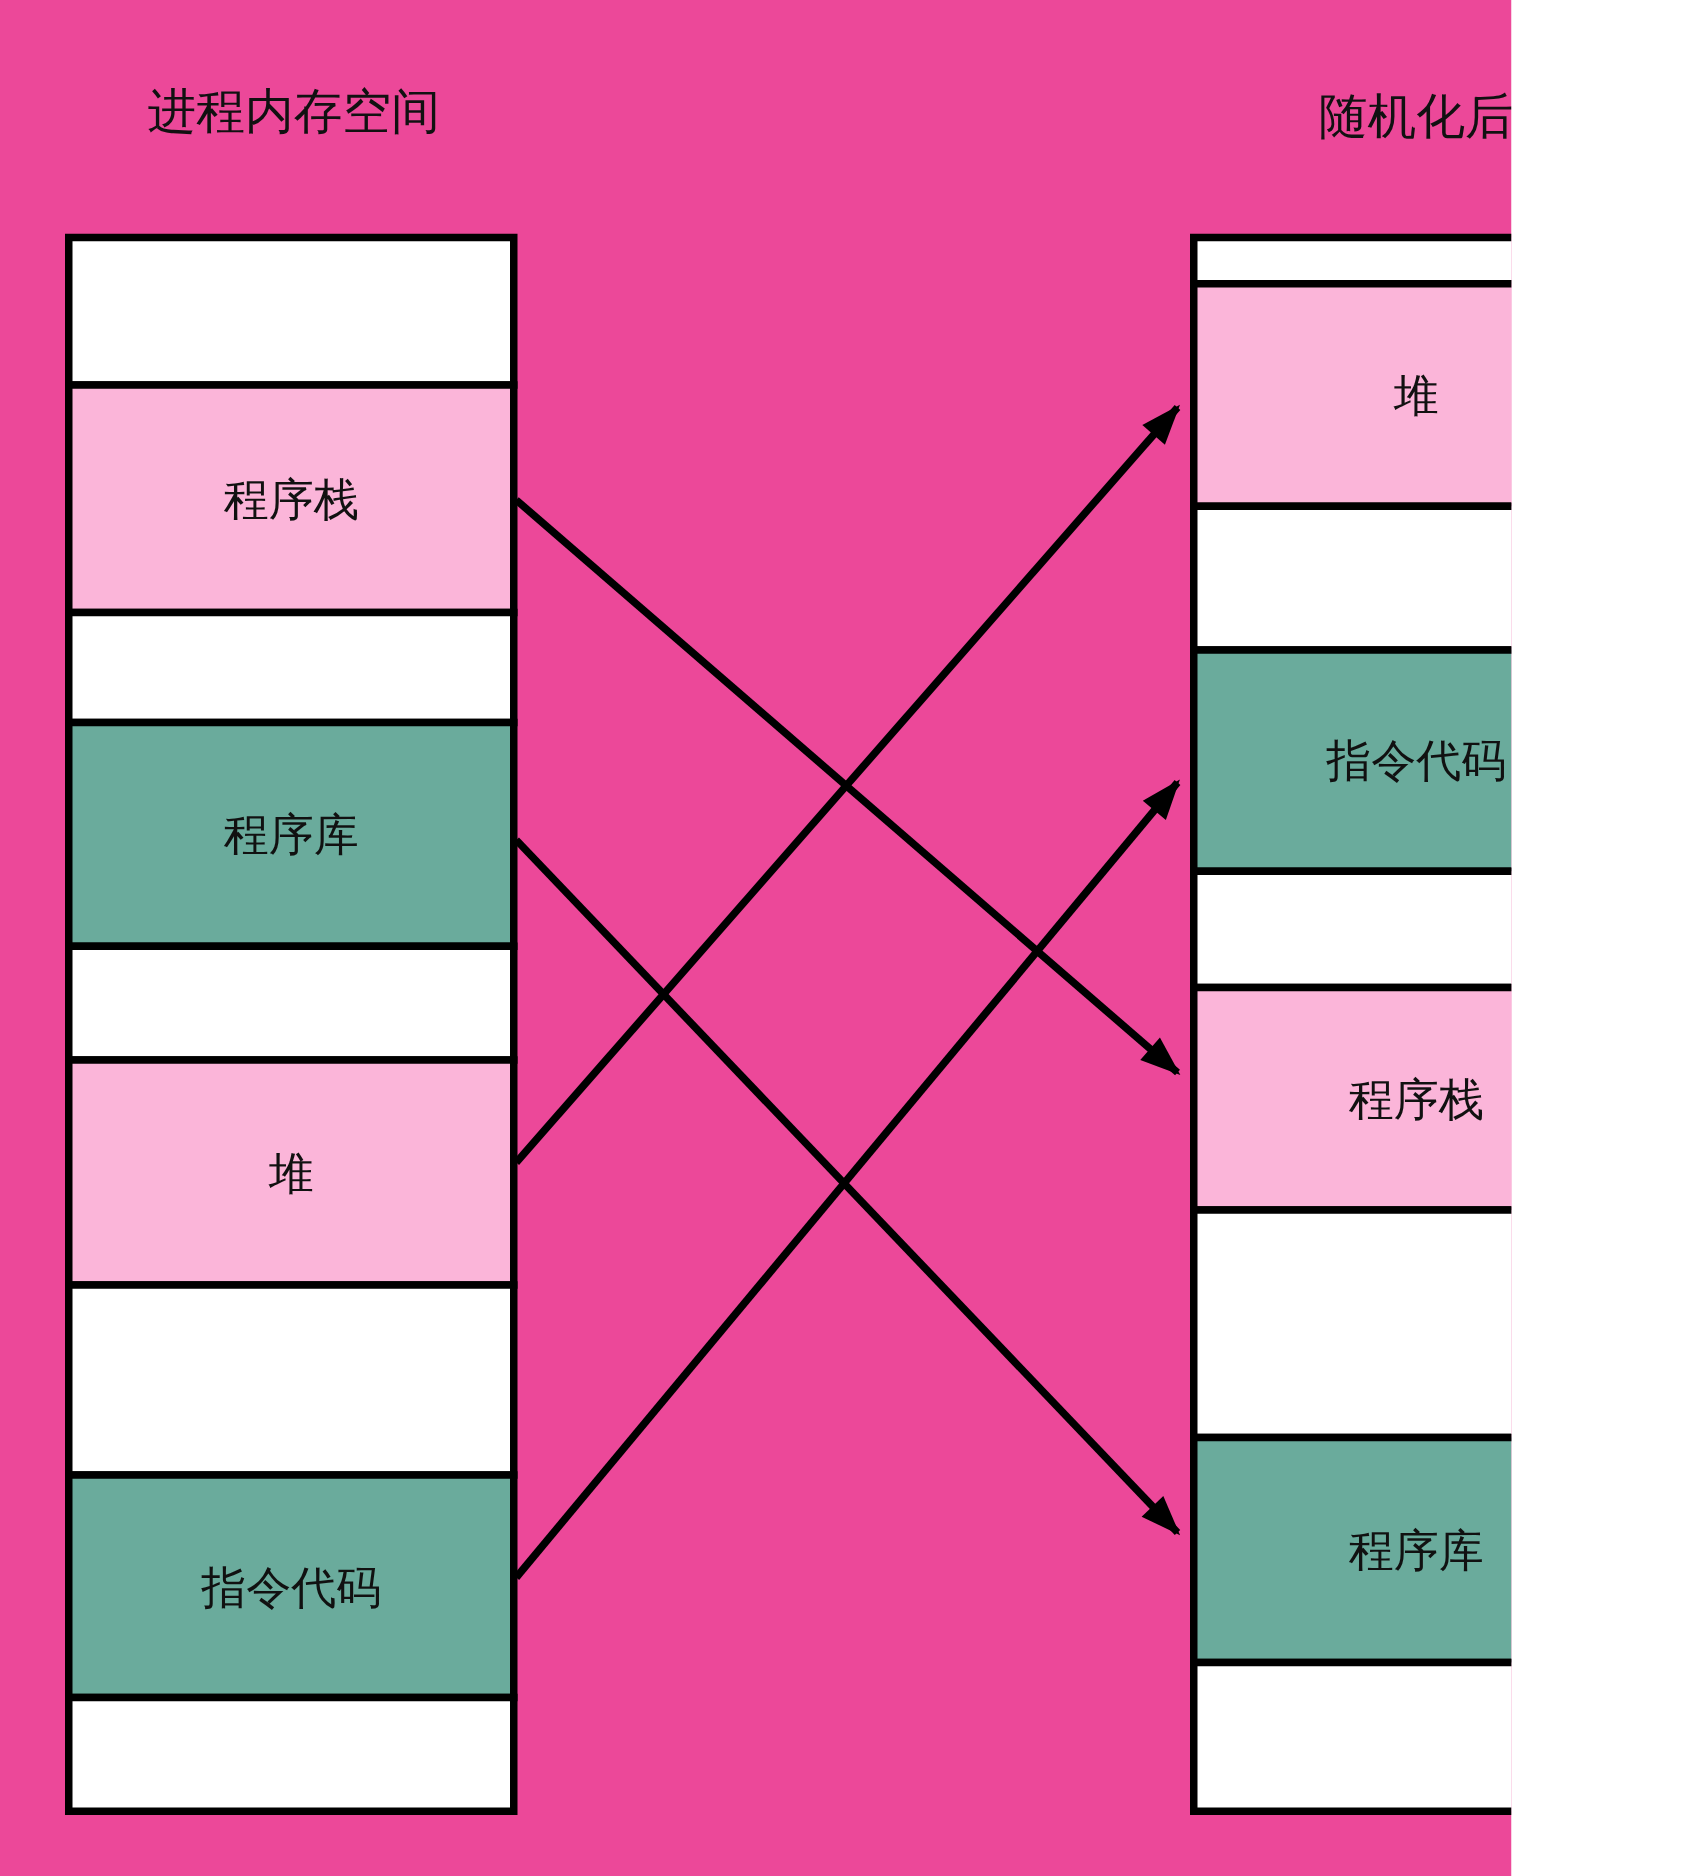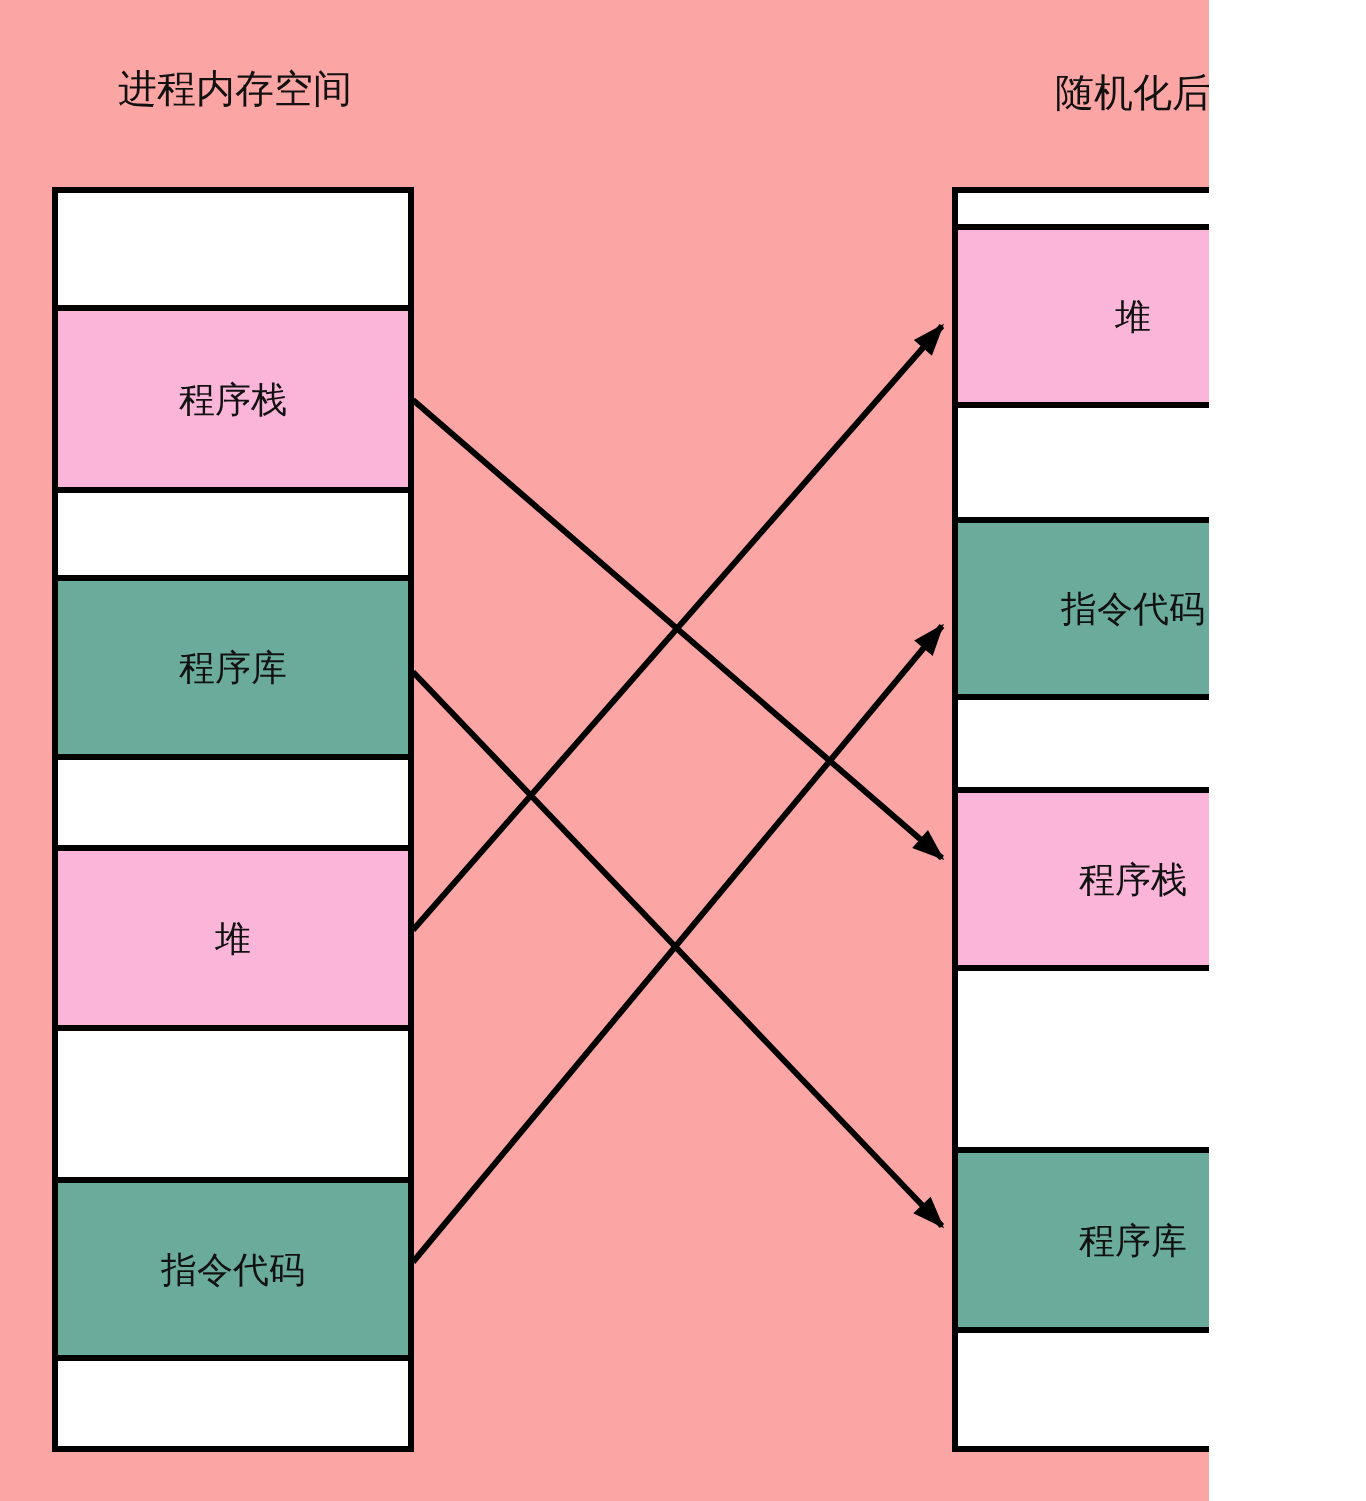--- a/index.html
+++ b/index.html
@@ -5,21 +5,21 @@
   html, body {
     margin: 0;
     padding: 0;
     background: #ffffff;
     font-family: "Liberation Sans", "DejaVu Sans", sans-serif;
   }
   .canvas {
     position: relative;
     width: 1209px;
     height: 1501px;
-    background: #fca5a5;
+    background: #ec4899;
     overflow: hidden;
   }
   svg { display: block; }
   .seg-label {
     font-family: "Liberation Sans", "DejaVu Sans", sans-serif;
     font-size: 36px;
     fill: #111111;
   }
   .col-title {
     font-family: "Liberation Sans", "DejaVu Sans", sans-serif;

